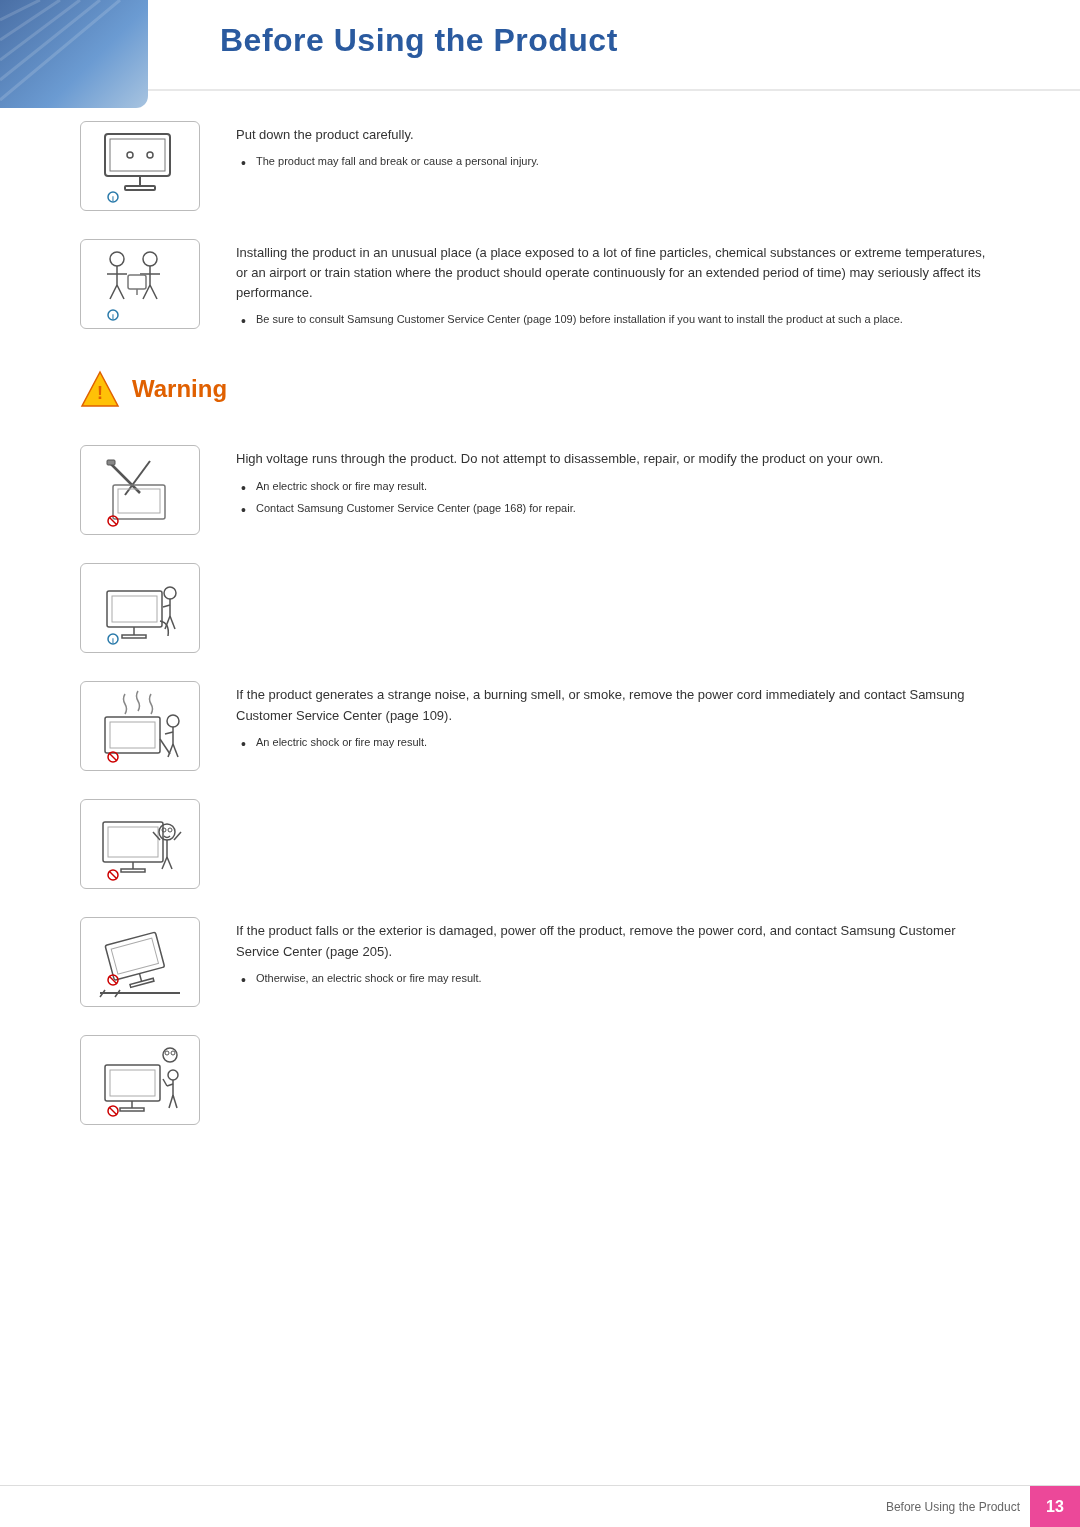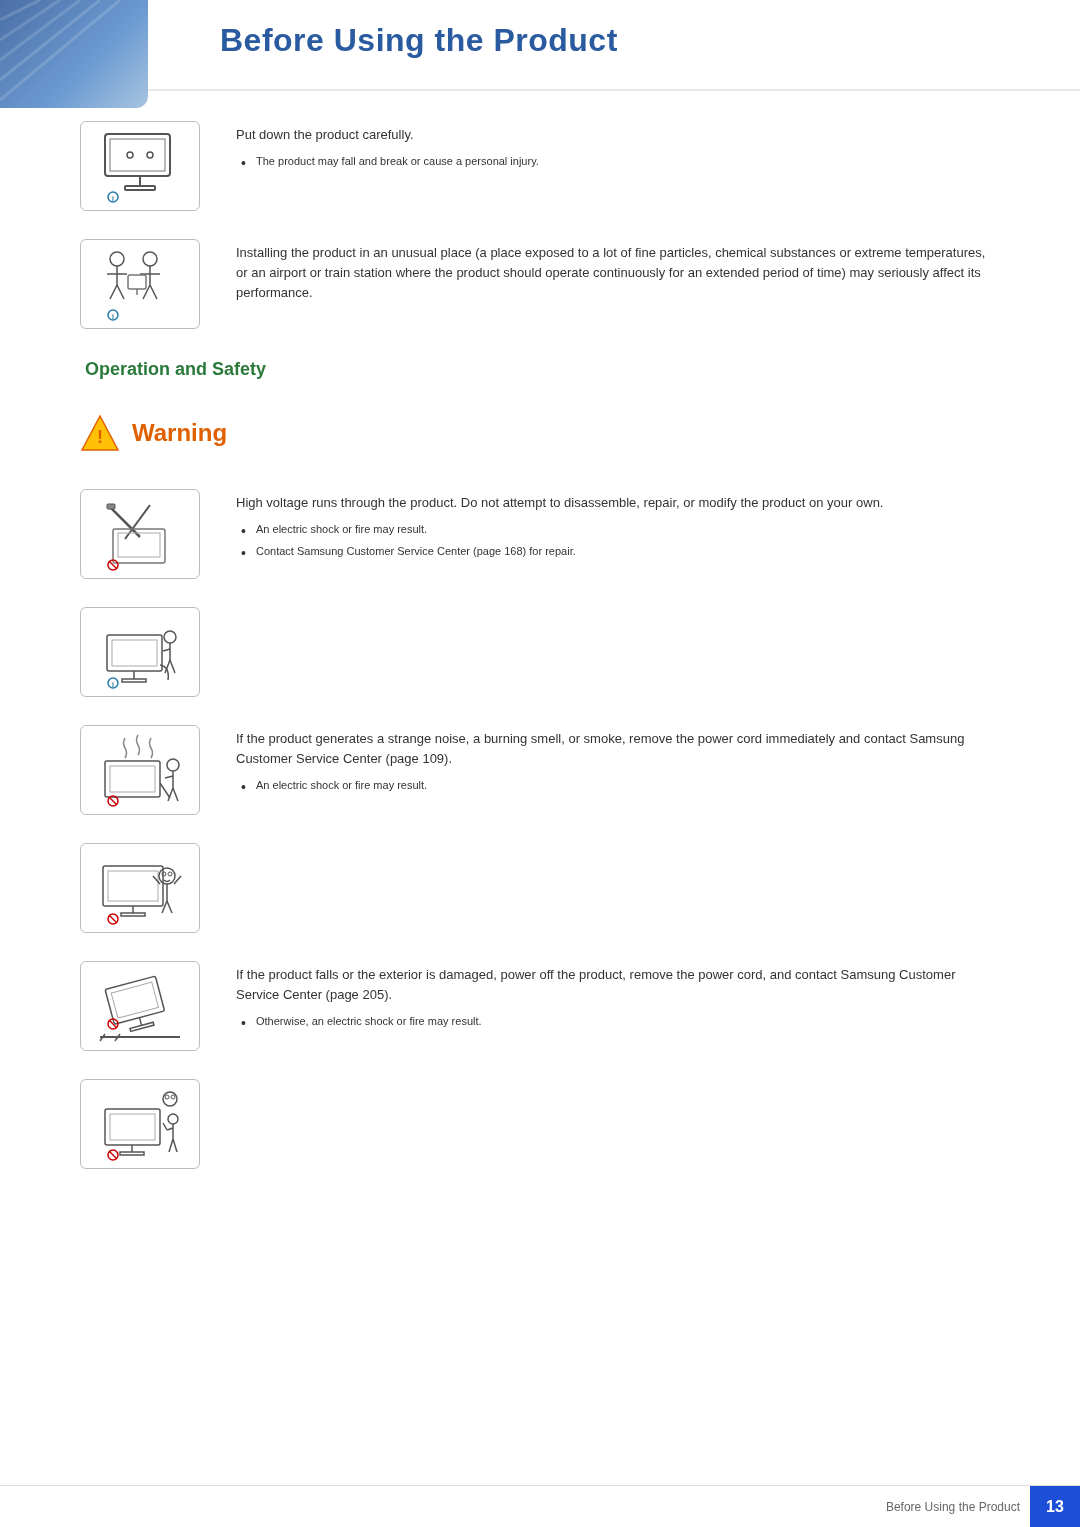--- a/index.html
+++ b/index.html
@@ -147,21 +147,21 @@
       border-top: 1px solid #ddd;
     }
 
     .footer-text {
       font-size: 12px;
       color: #666;
       padding-right: 10px;
     }
 
     .footer-page-num {
-      background: #1d4ed8;
+      background: #ec4899;
       color: #fff;
       font-size: 16px;
       font-weight: bold;
       width: 50px;
       height: 42px;
       display: flex;
       align-items: center;
       justify-content: center;
     }
   </style>
@@ -228,24 +228,26 @@
 
         <rect x="33" y="28" width="18" height="14" rx="2" fill="none" stroke="#777" stroke-width="1.5"></rect>
         <line x1="42" y1="42" x2="42" y2="48" stroke="#777" stroke-width="1.5"></line>
 
         <circle cx="18" cy="68" r="5" fill="none" stroke="#2a7aaa" stroke-width="1.5"></circle>
         <text x="18" y="72" text-anchor="middle" fill="#2a7aaa" font-size="7" font-weight="bold">i</text>
       </svg>
     </div>
     <div class="item-text">
       <p>Installing the product in an unusual place (a place exposed to a lot of fine particles, chemical substances or extreme temperatures, or an airport or train station where the product should operate continuously for an extended period of time) may seriously affect its performance.</p>
-    </div>
-  </div>
-
-  <h2 class="section-heading">Operation and Safety</h2>
+      <ul class="bullet-list">
+        <li>Be sure to consult Samsung Customer Service Center (page 109) before installation if you want to install the product at such a place.</li>
+      </ul>
+    </div>
+  </div>
+
 
   <div class="warning-block">
     <svg class="warning-triangle" viewBox="0 0 40 40" xmlns="http://www.w3.org/2000/svg">
       <polygon points="20,3 38,37 2,37" fill="#ffc107" stroke="#e06000" stroke-width="1.5"></polygon>
       <text x="20" y="30" text-anchor="middle" fill="#e06000" font-size="18" font-weight="bold">!</text>
     </svg>
     <span class="warning-label">Warning</span>
   </div>
 
   <div class="safety-item">

